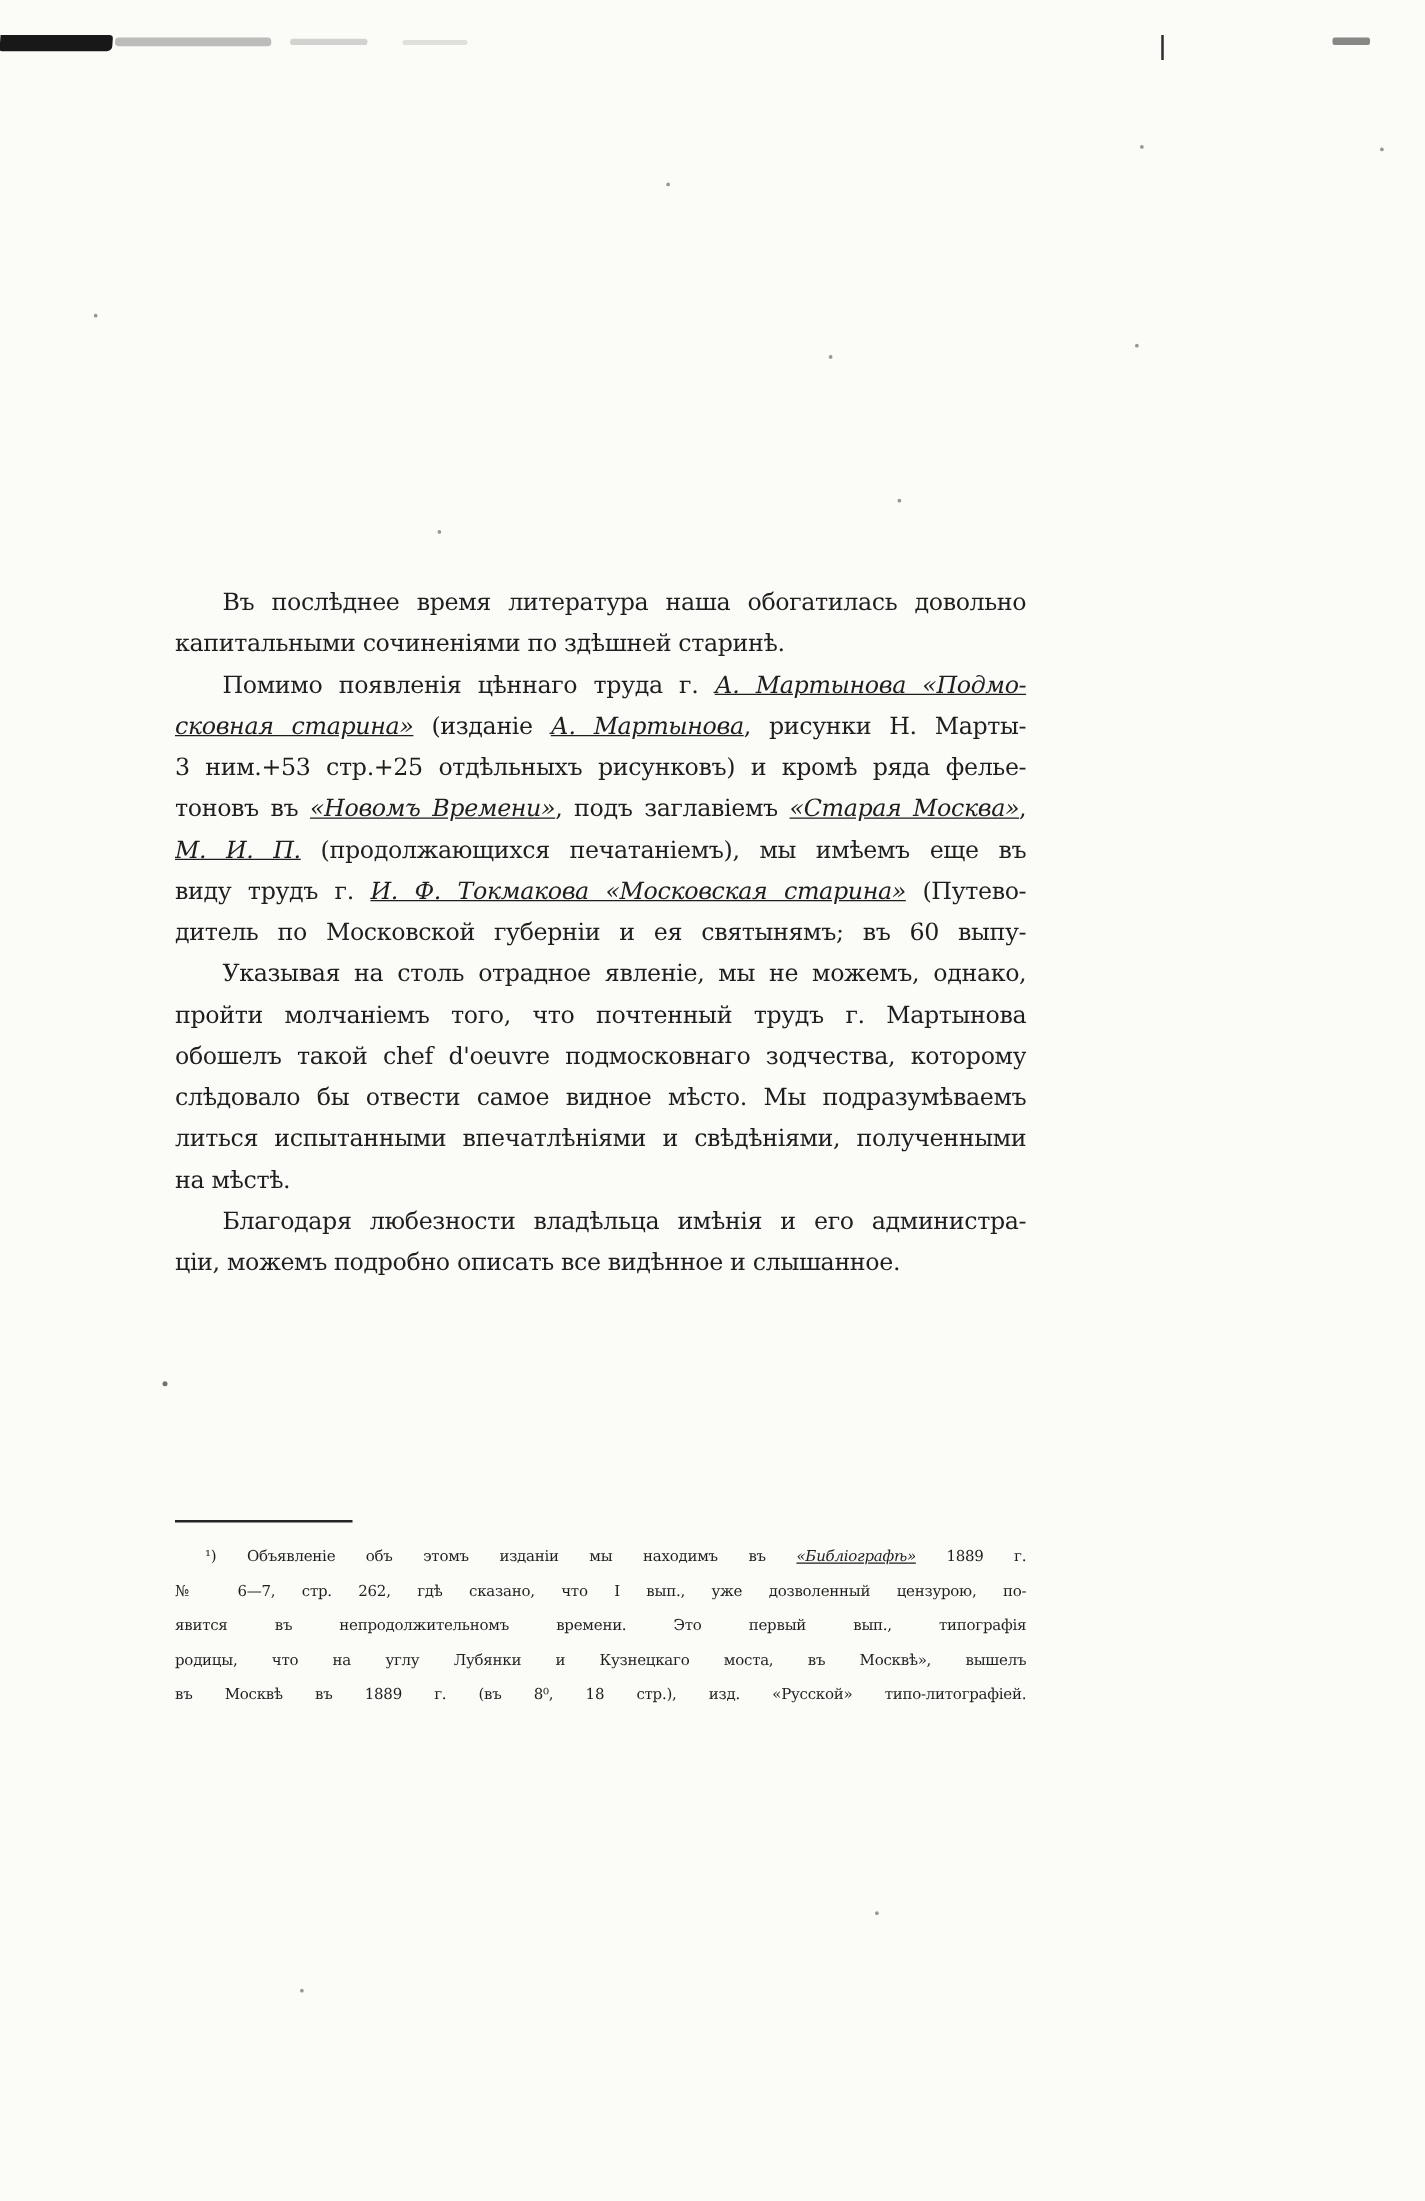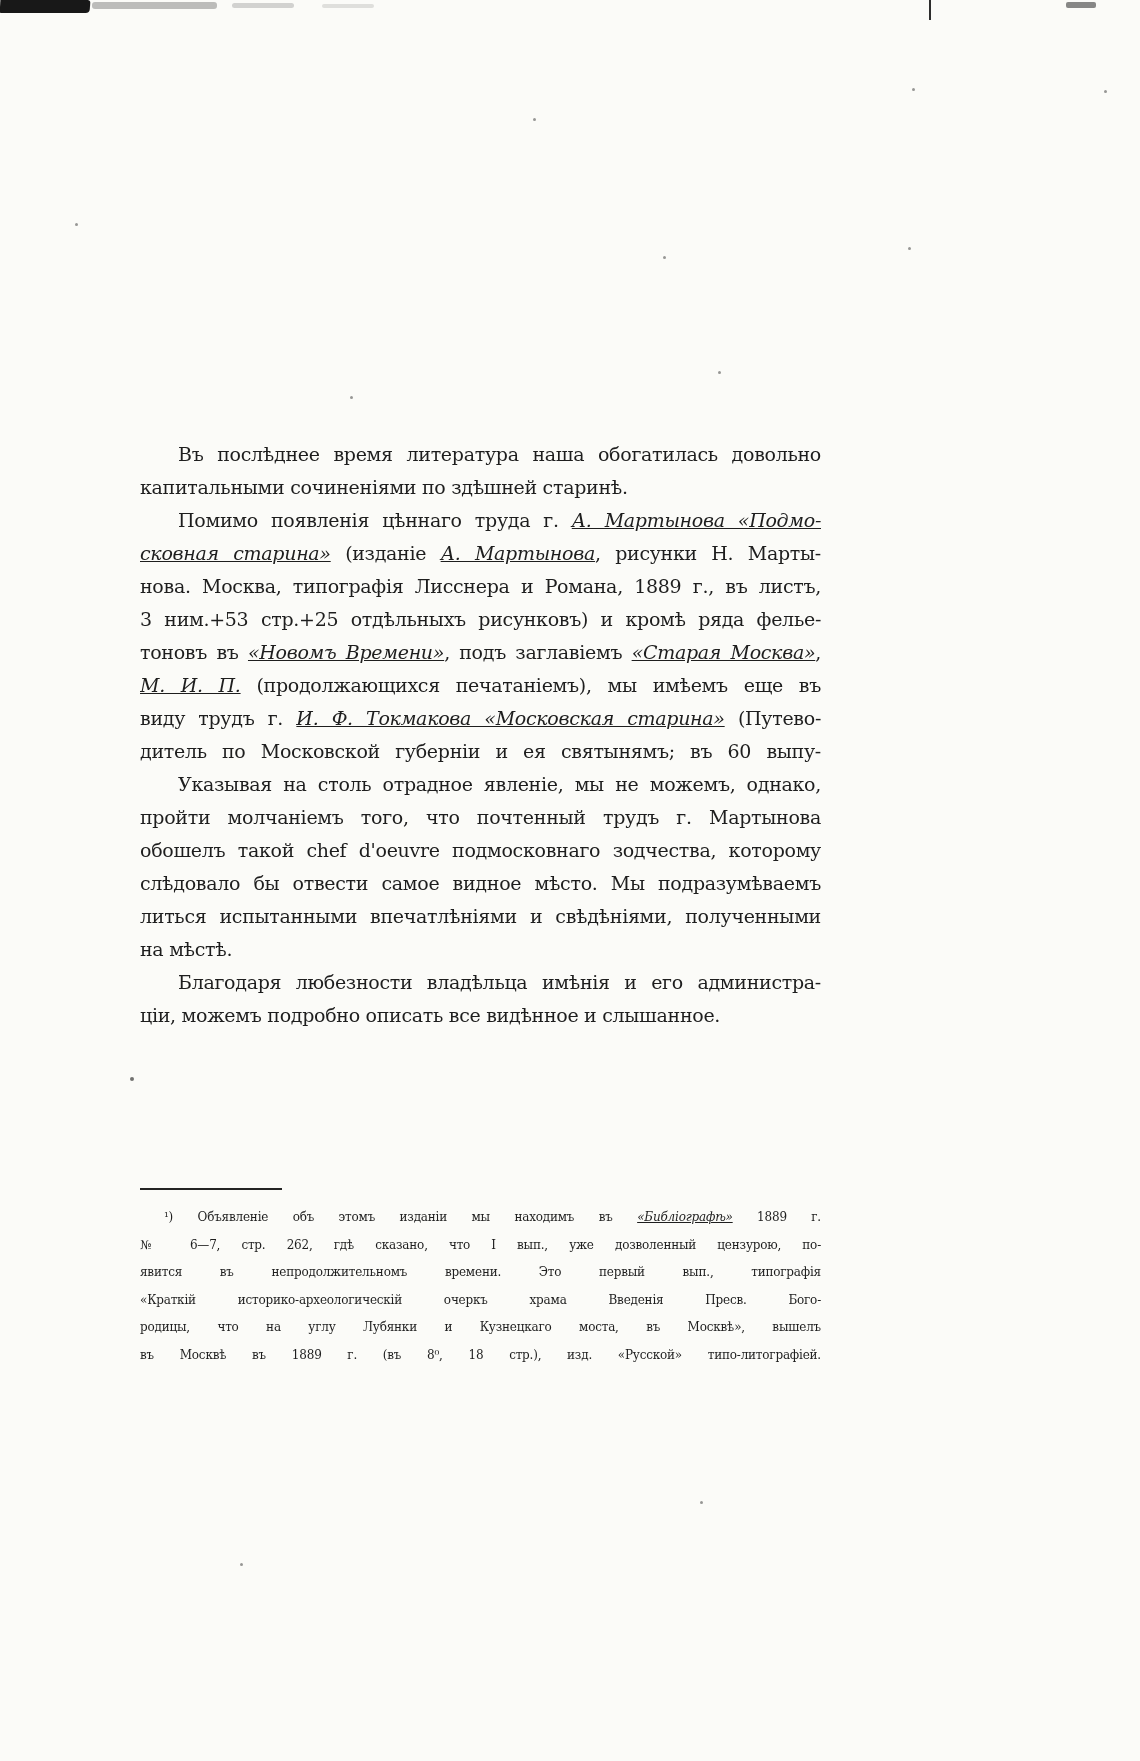--- a/index.html
+++ b/index.html
@@ -5,21 +5,21 @@
   html, body { margin: 0; padding: 0; }
   body {
     width: 1140px;
     height: 1761px;
     position: relative;
     background: #fbfbf8;
     font-family: "DejaVu Serif", "Liberation Serif", serif;
     color: #1e1e1e;
     overflow: hidden;
   }
-  .page { position: absolute; inset: 0; }
+  .page { position: absolute; inset: 0; margin-top: 28px; }
 
   
   .main-text {
     position: absolute;
     left: 140px;
     top: 438px;
     width: 681px;
     font-size: 19px;
     letter-spacing: -0.3px;
   }
@@ -103,39 +103,37 @@
   <div class="artifact speck sp8"></div>
   <div class="artifact speck sp9"></div>
   <div class="artifact speck sp10"></div>
   <div class="artifact speck sp11"></div>
 
   <div class="main-text">
       <div class="line indent"><span class="rm">Въ послѣднее время литература наша обогатилась довольно</span></div>
       <div class="line nojust"><span class="rm">капитальными сочиненіями по здѣшней старинѣ.</span></div>
       <div class="line indent"><span class="rm">Помимо появленія цѣннаго труда г. </span><span class="it">А. Мартынова «Подмо-</span></div>
       <div class="line"><span class="it">сковная старина»</span><span class="rm"> (изданіе </span><span class="it">А. Мартынова</span><span class="rm">, рисунки Н. Марты-</span></div>
-      <div class="line"><span class="rm">нова. Москва, типографія Лисснера и Романа, 1889 г., въ листъ,</span></div>
       <div class="line"><span class="rm">3 ним.+53 стр.+25 отдѣльныхъ рисунковъ) и кромѣ ряда фелье-</span></div>
       <div class="line"><span class="rm">тоновъ въ </span><span class="it">«Новомъ Времени»</span><span class="rm">, подъ заглавіемъ </span><span class="it">«Старая Москва»</span><span class="rm">,</span></div>
       <div class="line"><span class="it">М. И. П.</span><span class="rm"> (продолжающихся печатаніемъ), мы имѣемъ еще въ</span></div>
       <div class="line"><span class="rm">виду трудъ г. </span><span class="it">И. Ф. Токмакова «Московская старина»</span><span class="rm"> (Путево-</span></div>
       <div class="line"><span class="rm">дитель по Московской губерніи и ея святынямъ; въ 60 выпу-</span></div>
       <div class="line indent"><span class="rm">Указывая на столь отрадное явленіе, мы не можемъ, однако,</span></div>
       <div class="line"><span class="rm">пройти молчаніемъ того, что почтенный трудъ г. Мартынова</span></div>
       <div class="line"><span class="rm">обошелъ такой chef d'oeuvre подмосковнаго зодчества, которому</span></div>
       <div class="line"><span class="rm">слѣдовало бы отвести самое видное мѣсто. Мы подразумѣваемъ</span></div>
       <div class="line"><span class="rm">литься испытанными впечатлѣніями и свѣдѣніями, полученными</span></div>
       <div class="line nojust"><span class="rm">на мѣстѣ.</span></div>
       <div class="line indent"><span class="rm">Благодаря любезности владѣльца имѣнія и его администра-</span></div>
       <div class="line nojust"><span class="rm">ціи, можемъ подробно описать все видѣнное и слышанное.</span></div>
     </div>
 
   <div class="footnote-rule"></div>
   <div class="footnote-text">
       <div class="line indent"><span class="rm">¹) Объявленіе объ этомъ изданіи мы находимъ въ </span><span class="it">«Библіографѣ»</span><span class="rm"> 1889 г.</span></div>
       <div class="line"><span class="rm">№ 6—7, стр. 262, гдѣ сказано, что I вып., уже дозволенный цензурою, по-</span></div>
       <div class="line"><span class="rm">явится въ непродолжительномъ времени. Это первый вып., типографія</span></div>
-      <div class="line"><span class="rm">«Краткій историко-археологическій очеркъ храма Введенія Пресв. Бого-</span></div>
       <div class="line"><span class="rm">родицы, что на углу Лубянки и Кузнецкаго моста, въ Москвѣ», вышелъ</span></div>
       <div class="line nojust"><span class="rm">въ Москвѣ въ 1889 г. (въ 8⁰, 18 стр.), изд. «Русской» типо-литографіей.</span></div>
     </div>
 
 </div>
 
 </body></html>

